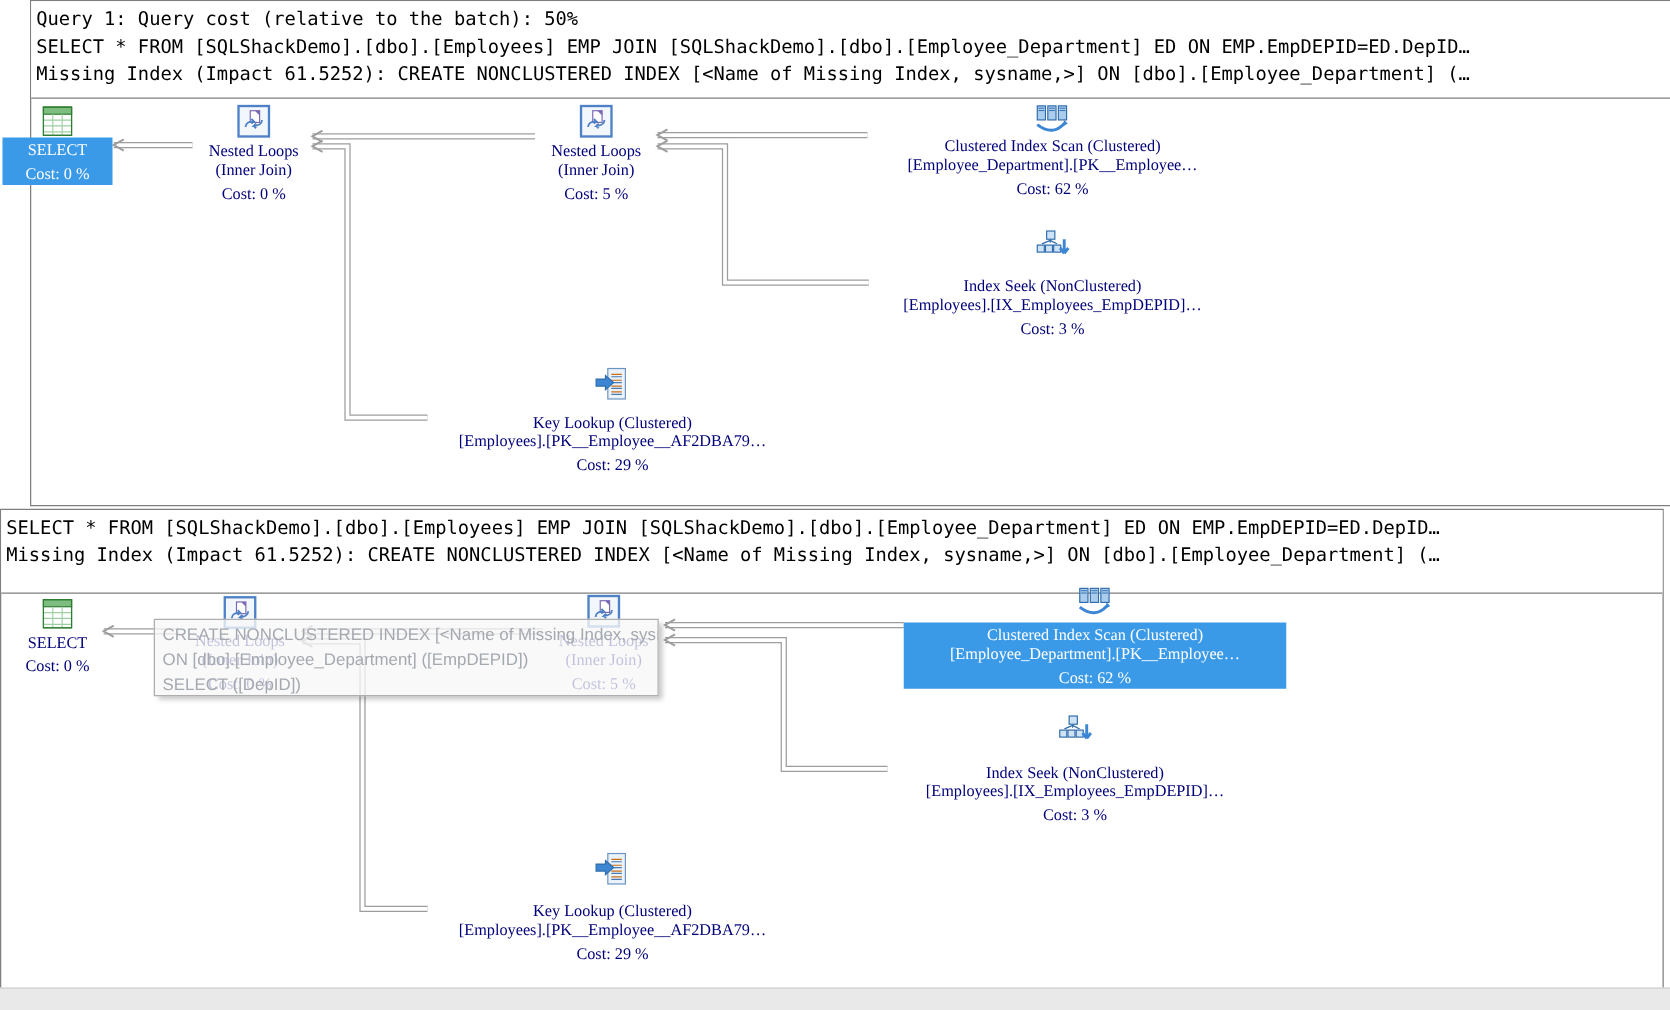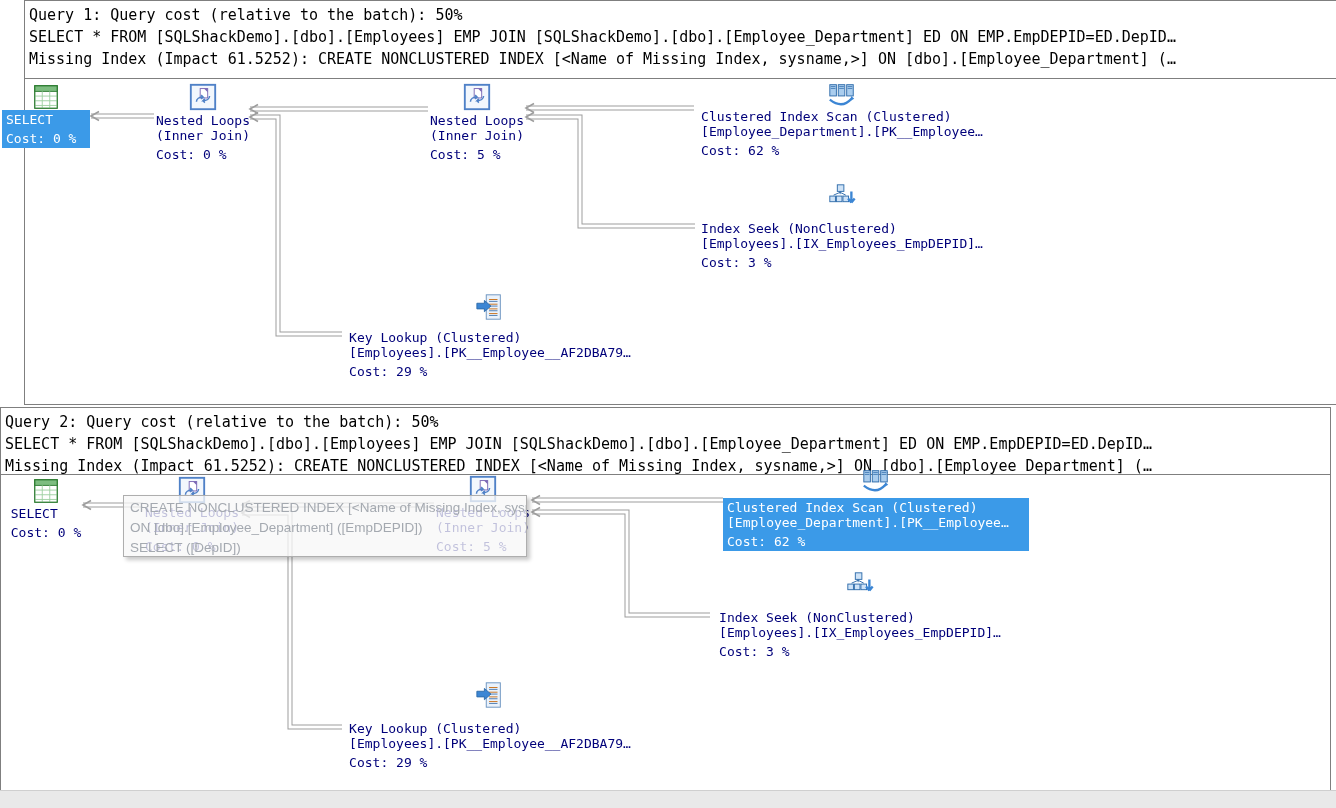--- a/index.html
+++ b/index.html
@@ -13,21 +13,21 @@
   #panel2{top:407px;height:383px;}
   .panel-header{overflow:hidden;border-bottom:1px solid #7f7f7f;padding:3px 4px 0 4px;background:#fff;}
   #hdr1{height:74px;}
   #hdr2{height:63px;}
   .hline{font-size:15px;line-height:22px;white-space:nowrap;overflow:hidden;color:#000000;}
   .hline.missing{color:#000000;}
   .plan-canvas{position:absolute;inset:0;z-index:2;}
   .pnode{position:absolute;left:0;top:0;}
   .nicon{position:absolute;width:30px;height:30px;}
   .nicon svg{display:block;}
-  .nlabels{position:absolute;transform:translateX(-50%);text-align:left;}
+  .nlabels{position:absolute;transform:translateX(-50%);text-align:center;font-family:Liberation Serif, serif;}
   .nline{font-size:13px;line-height:15px;white-space:pre;color:#00007a;}
   .nline:last-child{margin-top:4px;}
   .nlabels.hl{background:var(--hl,#3b9ae8);padding:2px 4px;box-sizing:border-box;}
   .nlabels.hl .nline{color:#ffffff;}
   .parrow{position:absolute;}
   #missing-tooltip{
     position:absolute;left:123px;top:495px;width:404px;height:62px;z-index:6;
     background:rgba(247,247,247,0.78);border:1px solid #aeaeae;
     box-shadow:3px 3px 4px rgba(0,0,0,0.22);
     font-family:"Liberation Sans","DejaVu Sans",sans-serif;
@@ -45,21 +45,20 @@
 <div class="panel" id="panel1">
   <div class="panel-header" id="hdr1">
     <div class="hline">Query 1: Query cost (relative to the batch): 50%</div>
     <div class="hline">SELECT * FROM [SQLShackDemo].[dbo].[Employees] EMP JOIN [SQLShackDemo].[dbo].[Employee_Department] ED ON EMP.EmpDEPID=ED.DepID…</div>
     <div class="hline missing">Missing Index (Impact 61.5252): CREATE NONCLUSTERED INDEX [&lt;Name of Missing Index, sysname,&gt;] ON [dbo].[Employee_Department] (…</div>
   </div>
 </div>
 
 <div class="panel" id="panel2">
   <div class="panel-header" id="hdr2">
-    <div class="hline">Query 2: Query cost (relative to the batch): 50%</div>
     <div class="hline">SELECT * FROM [SQLShackDemo].[dbo].[Employees] EMP JOIN [SQLShackDemo].[dbo].[Employee_Department] ED ON EMP.EmpDEPID=ED.DepID…</div>
     <div class="hline missing">Missing Index (Impact 61.5252): CREATE NONCLUSTERED INDEX [&lt;Name of Missing Index, sysname,&gt;] ON [dbo].[Employee_Department] (…</div>
   </div>
 </div>
 
 <div class="plan-canvas">
     <svg class="parrow" style="left:82px;top:109px" width="81" height="14">
       <path d="M9 7 L72 7" stroke="#9d9d9d" stroke-width="5" fill="none"></path>
       <path d="M9 7 L72 7" stroke="#ffffff" stroke-width="3" fill="none"></path>
       <path d="M17 2.5 L9 7 L17 11.5" stroke="#9d9d9d" stroke-width="1.6" fill="none"></path>

